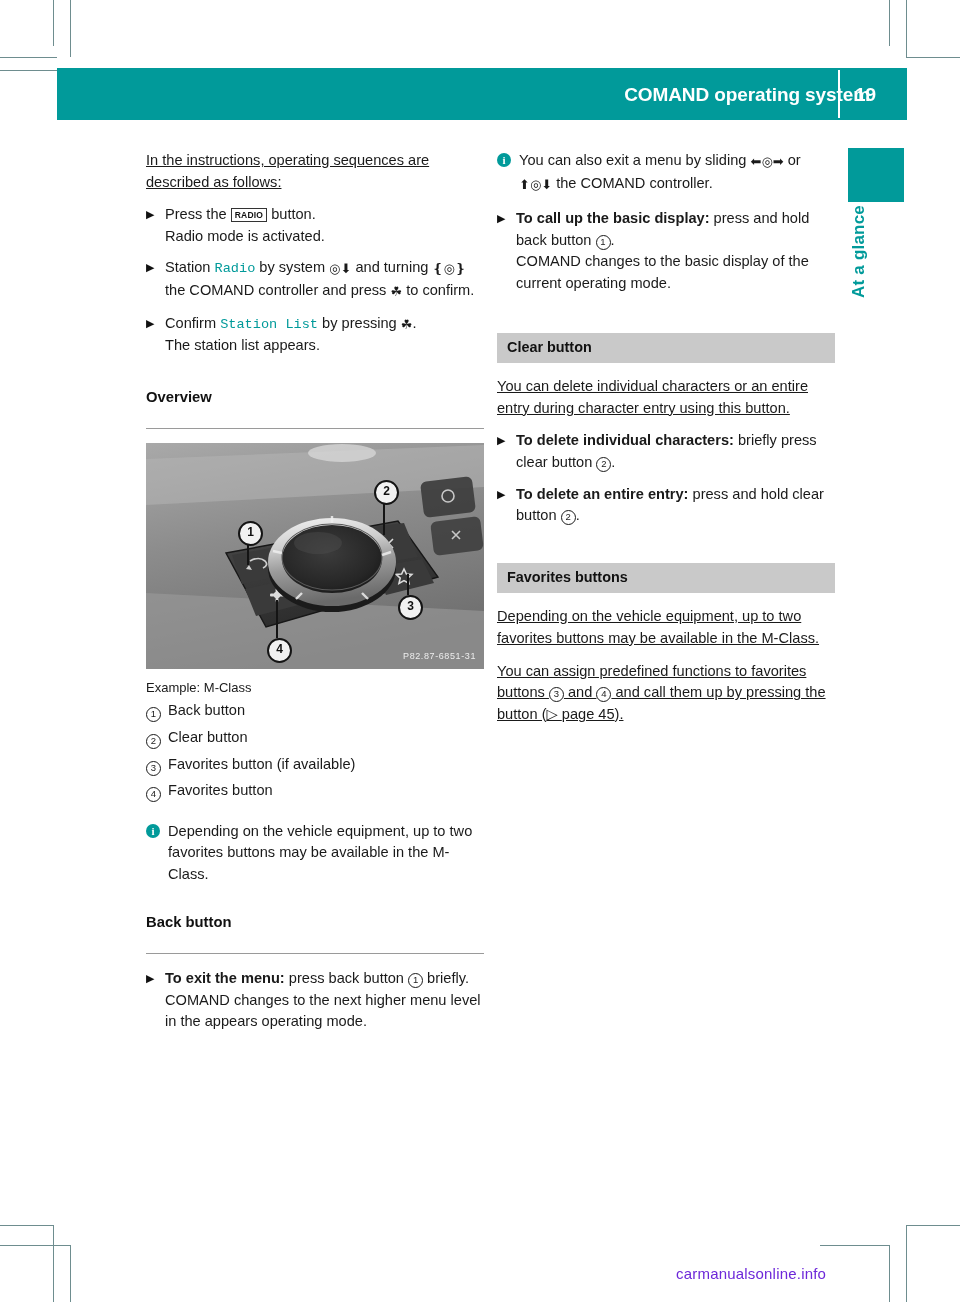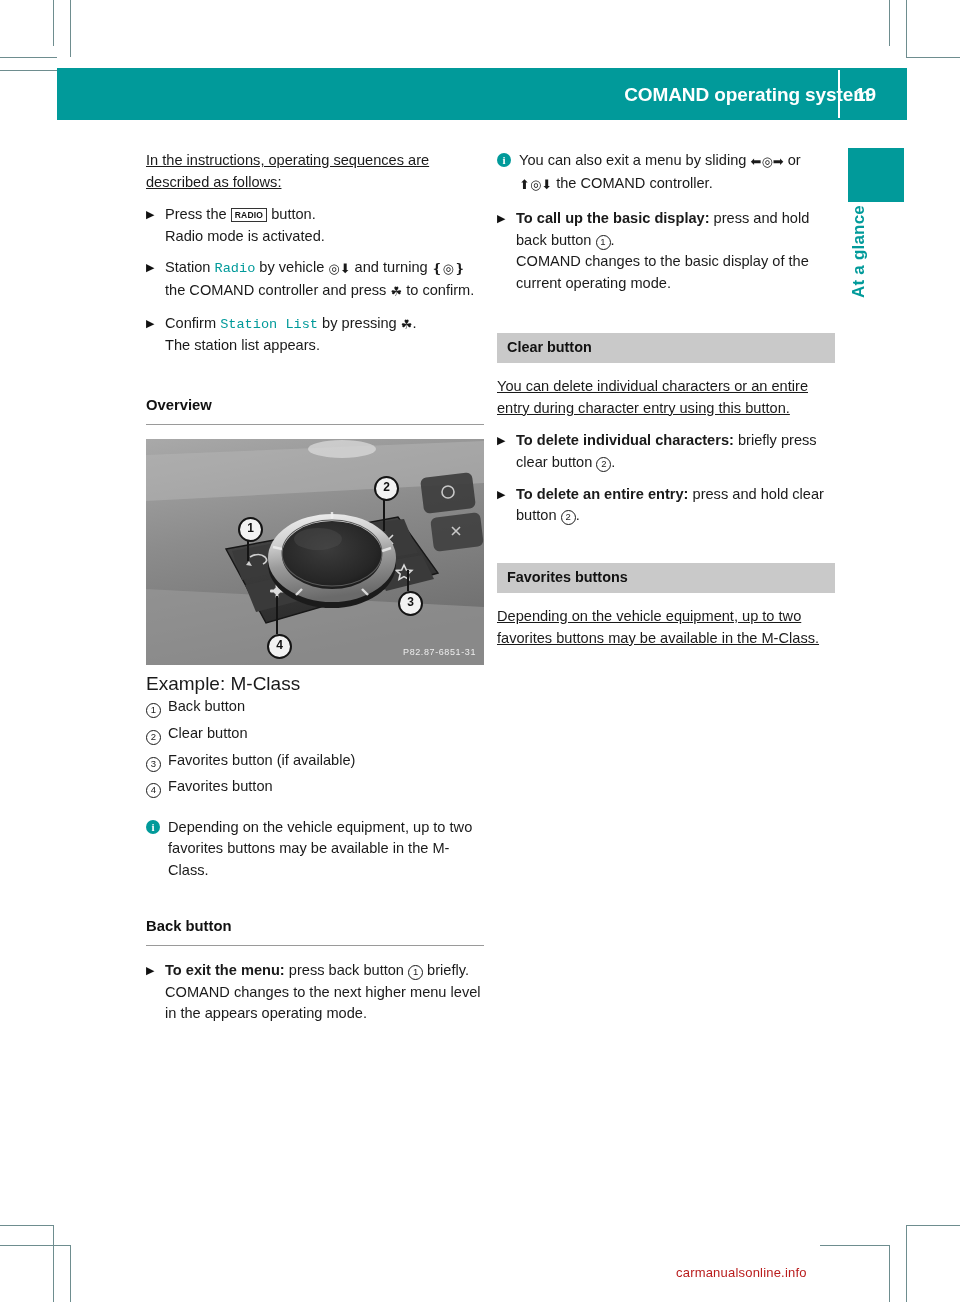--- a/index.html
+++ b/index.html
@@ -75,21 +75,21 @@
     line-height:14px;text-align:center;font-family:"Liberation Serif",serif;
   }
 
   
   .sec-head{
     background:#c9c9c9;font-size:14.4px;font-weight:bold;color:#111;
     padding:4px 0 5px 10px;margin:0 0 13px 0;width:328px;
   }
   .sub-head{
     font-size:14.8px;font-weight:bold;color:#111;
-    border-bottom:1.6px solid #9a9a9a;padding-bottom:8px;margin:12px 0 14px 0;
+    border-bottom:1.6px solid #9a9a9a;padding-bottom:20px;margin:4px 0 14px 0;
   }
 
   
   .menu{color:#019a9a;font-family:"Liberation Mono","DejaVu Sans Mono",monospace;font-size:13.6px;}
 
   .b{font-weight:bold;}
 
   
   .keycap{
     display:inline-block;border:1px solid #333;padding:0px 3px;
@@ -102,37 +102,37 @@
     display:inline-block;width:13px;height:13px;border:1px solid #1a1a1a;
     border-radius:50%;font-size:9.5px;line-height:12.4px;text-align:center;
     vertical-align:0px;font-family:"Liberation Sans",sans-serif;
   }
   .gl{display:inline-block;vertical-align:-1px;font-size:13px;}
 
   
   .legend{margin-top:0px;}
   .legend-row{display:flex;align-items:flex-start;margin-bottom:3px;}
   .legend-row .lnum{width:22px;flex:none;padding-top:2px;}
-  .legend-cap{font-size:19px;line-height:19px;margin-bottom:3px;}
+  .legend-cap{font-size:13px;line-height:19px;margin-bottom:3px;}
 
   
   .figure{
     width:338px;height:226px;margin-bottom:9px;position:relative;overflow:hidden;
     background:#8f8f8f;
   }
   .callout{
     position:absolute;width:21px;height:21px;border-radius:50%;
     background:#f2f2f2;border:2px solid #141414;color:#111;
     font-size:12px;font-weight:bold;line-height:18px;text-align:center;
   }
 
   
   .watermark{
     position:absolute;left:676px;top:1265px;
-    font-size:13px;color:#b91c1c;letter-spacing:0.2px;
+    font-size:15px;color:#6d28d9;letter-spacing:0.2px;
     font-family:"Liberation Sans",sans-serif;
     text-align:center;
   }
 </style>
 </head>
 <body>
 
 <div class="cropmark cm-v" style="left:53px;top:0px;height:46px;"></div>
 <div class="cropmark cm-v" style="left:70px;top:0px;height:57px;"></div>
 <div class="cropmark cm-h" style="left:0px;top:57px;width:57px;"></div>
@@ -167,21 +167,21 @@
   <p class="para">In the instructions, operating sequences are described as follows:</p>
 
   <div class="step">
     <span class="mark">▶</span>
     <span>Press the </span><span class="keycap">RADIO</span><span> button.</span>
     <span class="cont">Radio mode is activated.</span>
   </div>
 
   <div class="step">
     <span class="mark">▶</span>
-    <span>Station </span><span class="menu">Radio</span><span> by vehicle </span><span class="gl">◎⬇</span><span> and turning </span><span class="gl">❴◎❵</span><span> the COMAND controller and press </span><span class="gl">☘</span><span> to confirm.</span>
+    <span>Station </span><span class="menu">Radio</span><span> by system </span><span class="gl">◎⬇</span><span> and turning </span><span class="gl">❴◎❵</span><span> the COMAND controller and press </span><span class="gl">☘</span><span> to confirm.</span>
   </div>
 
   <div class="step">
     <span class="mark">▶</span>
     <span>Confirm </span><span class="menu">Station List</span><span> by pressing </span><span class="gl">☘</span><span>.</span>
     <span class="cont">The station list appears.</span>
   </div>
 
   <div style="height:16px;"></div>
 
@@ -345,16 +345,17 @@
     <span class="mark">▶</span>
     <span class="b">To delete an entire entry:</span><span> press and hold clear button </span><span class="cnum">2</span><span>.</span>
   </div>
 
   <div style="height:26px;"></div>
 
   <div class="sec-head">Favorites buttons</div>
 
   <p class="para">Depending on the vehicle equipment, up to two favorites buttons may be available in the M-Class.</p>
 
+  <p class="para"><span>You can assign predefined functions to favorites buttons </span><span class="cnum">3</span><span> and </span><span class="cnum">4</span><span> and call them up by pressing the button (</span><span>▷&nbsp;</span><span>page 45</span><span>).</span></p>
 
 </div>
 
 <div class="watermark">carmanualsonline.info</div>
 
 </body></html>

